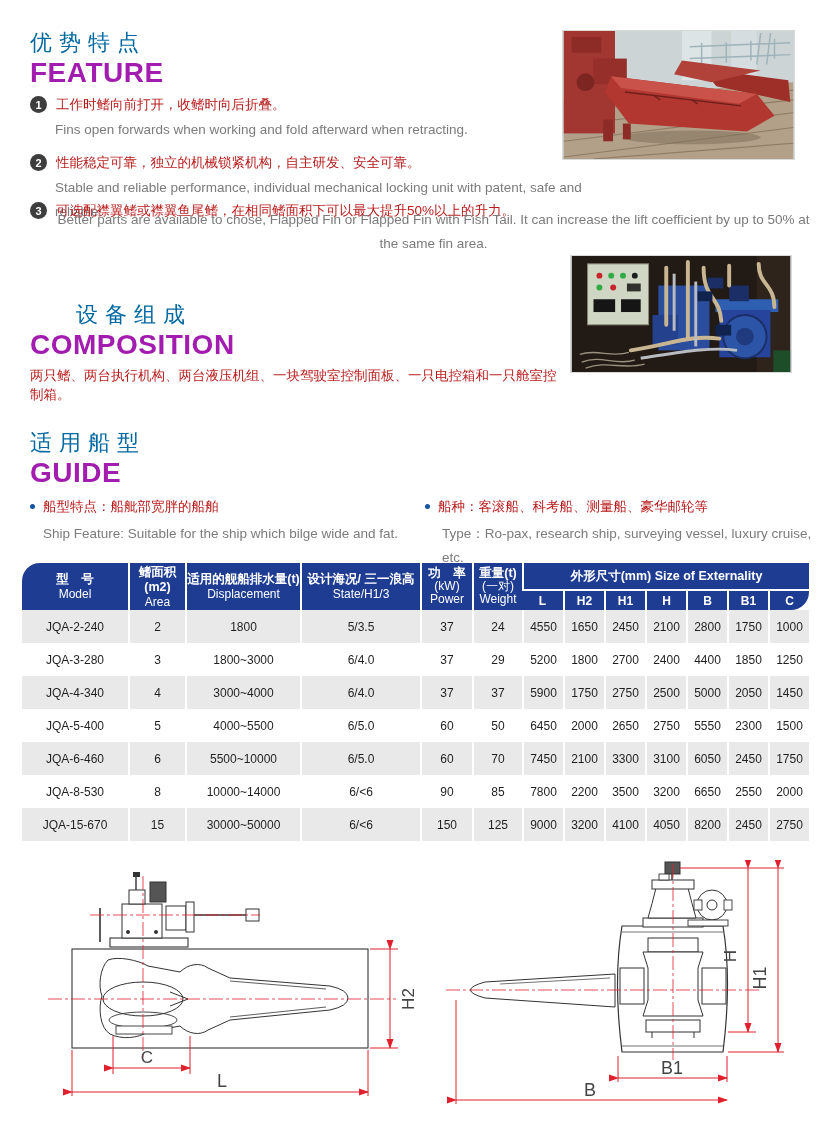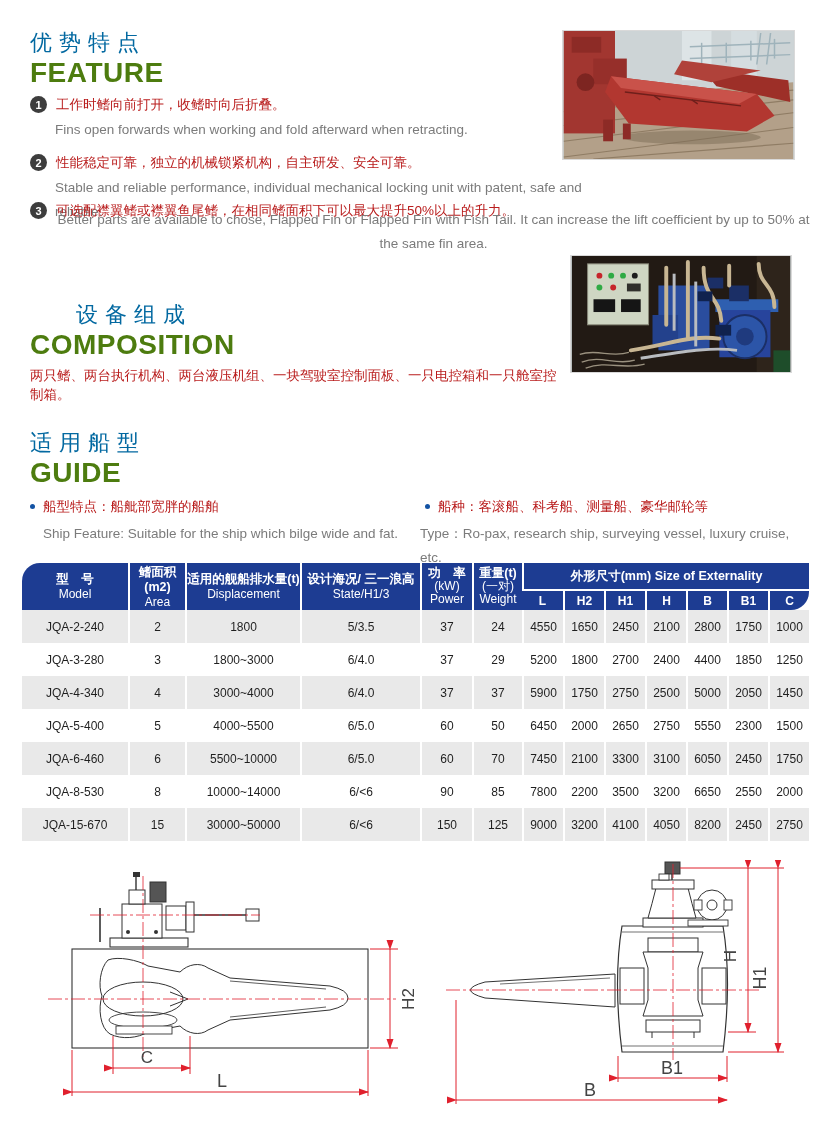--- a/index.html
+++ b/index.html
@@ -2,21 +2,21 @@
 <html><head>
 <meta charset="utf-8">
 <style>
   * { margin:0; padding:0; box-sizing:border-box; }
   html,body { background:#ffffff; }
   body { font-family:"Liberation Sans","DejaVu Sans",sans-serif; }
   .page { position:relative; width:830px; height:1124px; background:#fff; overflow:hidden; }
 
   
   .title-zh { position:absolute; left:30px; font-size:22px; color:#0369a1; letter-spacing:7px; font-weight:400; }
-  .title-en { position:absolute; left:30px; font-size:28px; color:#4d7c0f; font-weight:700; letter-spacing:.5px; }
+  .title-en { position:absolute; left:30px; font-size:28px; color:#a21caf; font-weight:700; letter-spacing:.5px; }
 
   
   .feat-item { position:absolute; left:30px; display:flex; align-items:flex-start; }
   .badge { width:17px; height:17px; border-radius:50%; background:#3d3d3d; color:#fff; font-size:11px; font-weight:700;
            display:flex; align-items:center; justify-content:center; margin-right:9px; flex:0 0 17px; margin-top:1px; }
   .zh-line { font-size:13.5px; color:#b91c1c; line-height:19px; }
   .en-line { position:absolute; left:55px; font-size:13.5px; color:#7b7b7b; line-height:24px; }
 
   .photo { position:absolute; border:1px solid #d9d9d9; background:#ccd3d4; }
 
@@ -176,21 +176,21 @@
   <div class="bullet-row" style="left:30px; top:497px; width:380px;">
     <span class="dot"></span>
     <span class="zh-line">船型特点：船舭部宽胖的船舶</span>
   </div>
   <div class="en-line" style="left:43px; top:522px; width:380px;">Ship Feature:  Suitable for the ship which bilge wide and fat.</div>
 
   <div class="bullet-row" style="left:425px; top:497px; width:390px;">
     <span class="dot"></span>
     <span class="zh-line">船种：客滚船、科考船、测量船、豪华邮轮等</span>
   </div>
-  <div class="en-line" style="left:420px; top:522px; width:380px;">Type：Ro-pax, research ship, surveying vessel, luxury cruise, etc.</div>
+  <div class="en-line" style="left:442px; top:522px; width:380px;">Type：Ro-pax, research ship, surveying vessel, luxury cruise, etc.</div>
 
   <div class="table-wrap">
     <div class="corner-red tl"></div>
     <div class="corner-red br"></div>
     <table class="spec">
       <colgroup>
         <col style="width:106px">
           <col style="width:57px">
           <col style="width:115px">
           <col style="width:120px">

